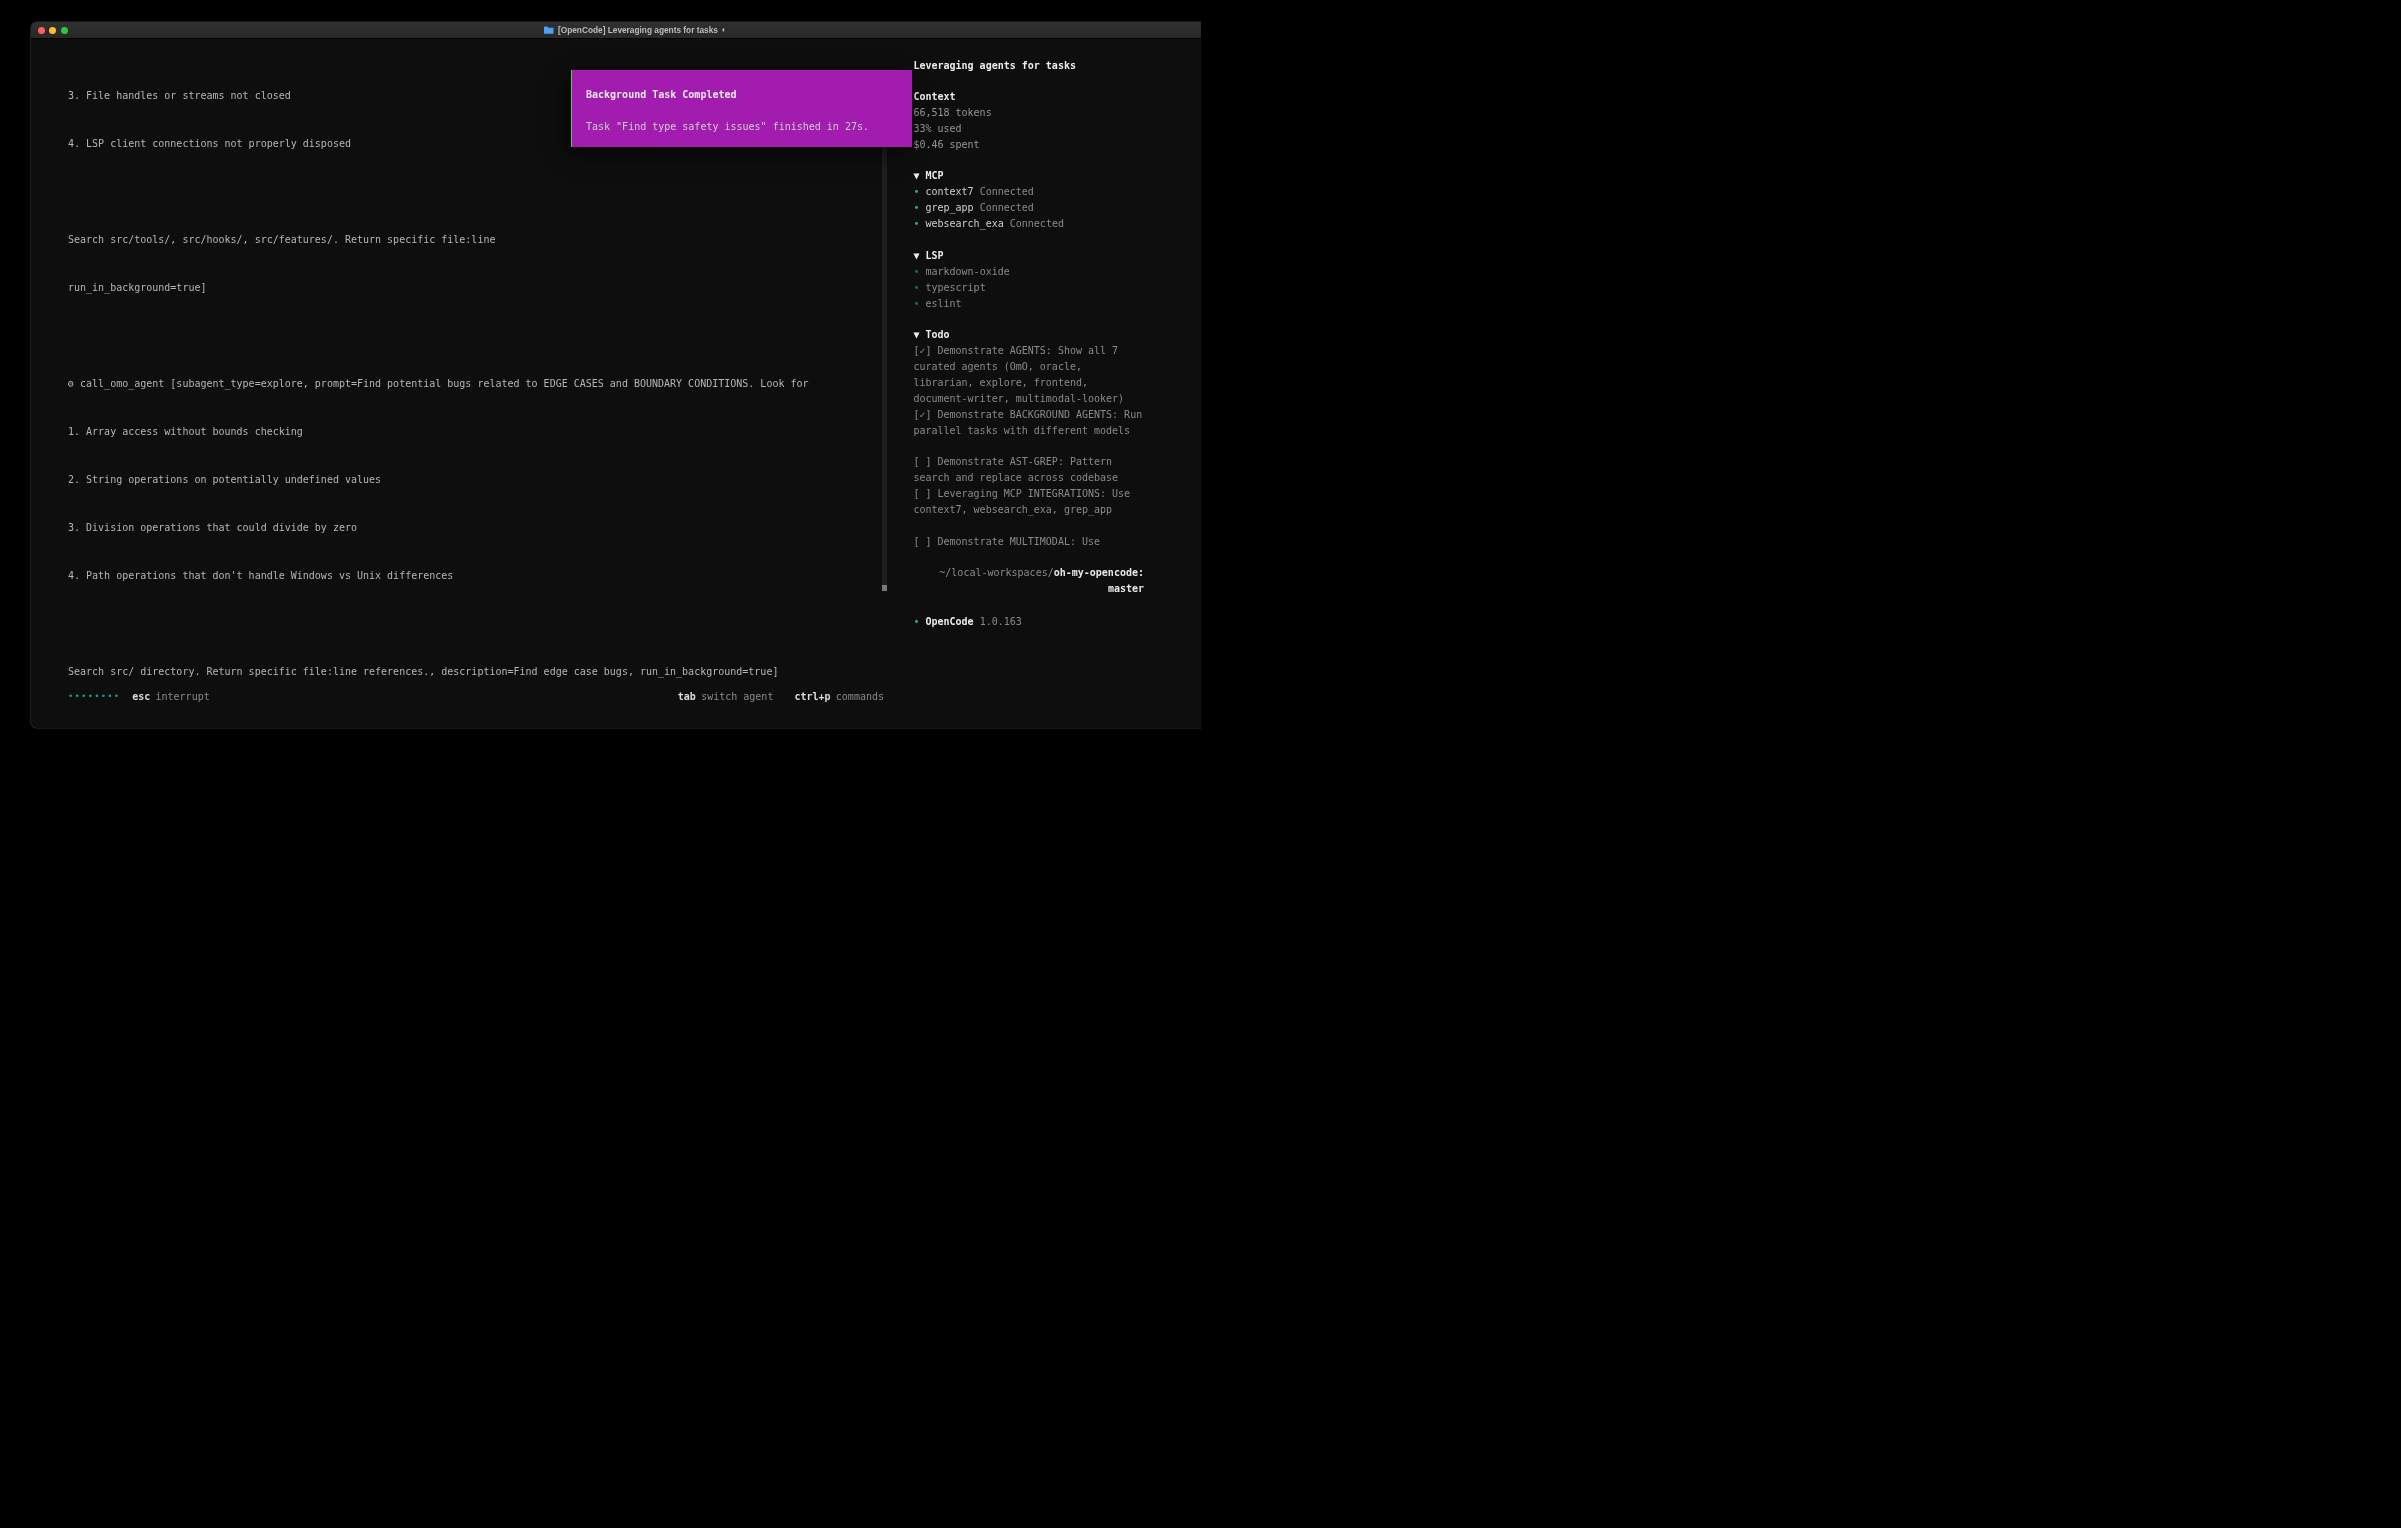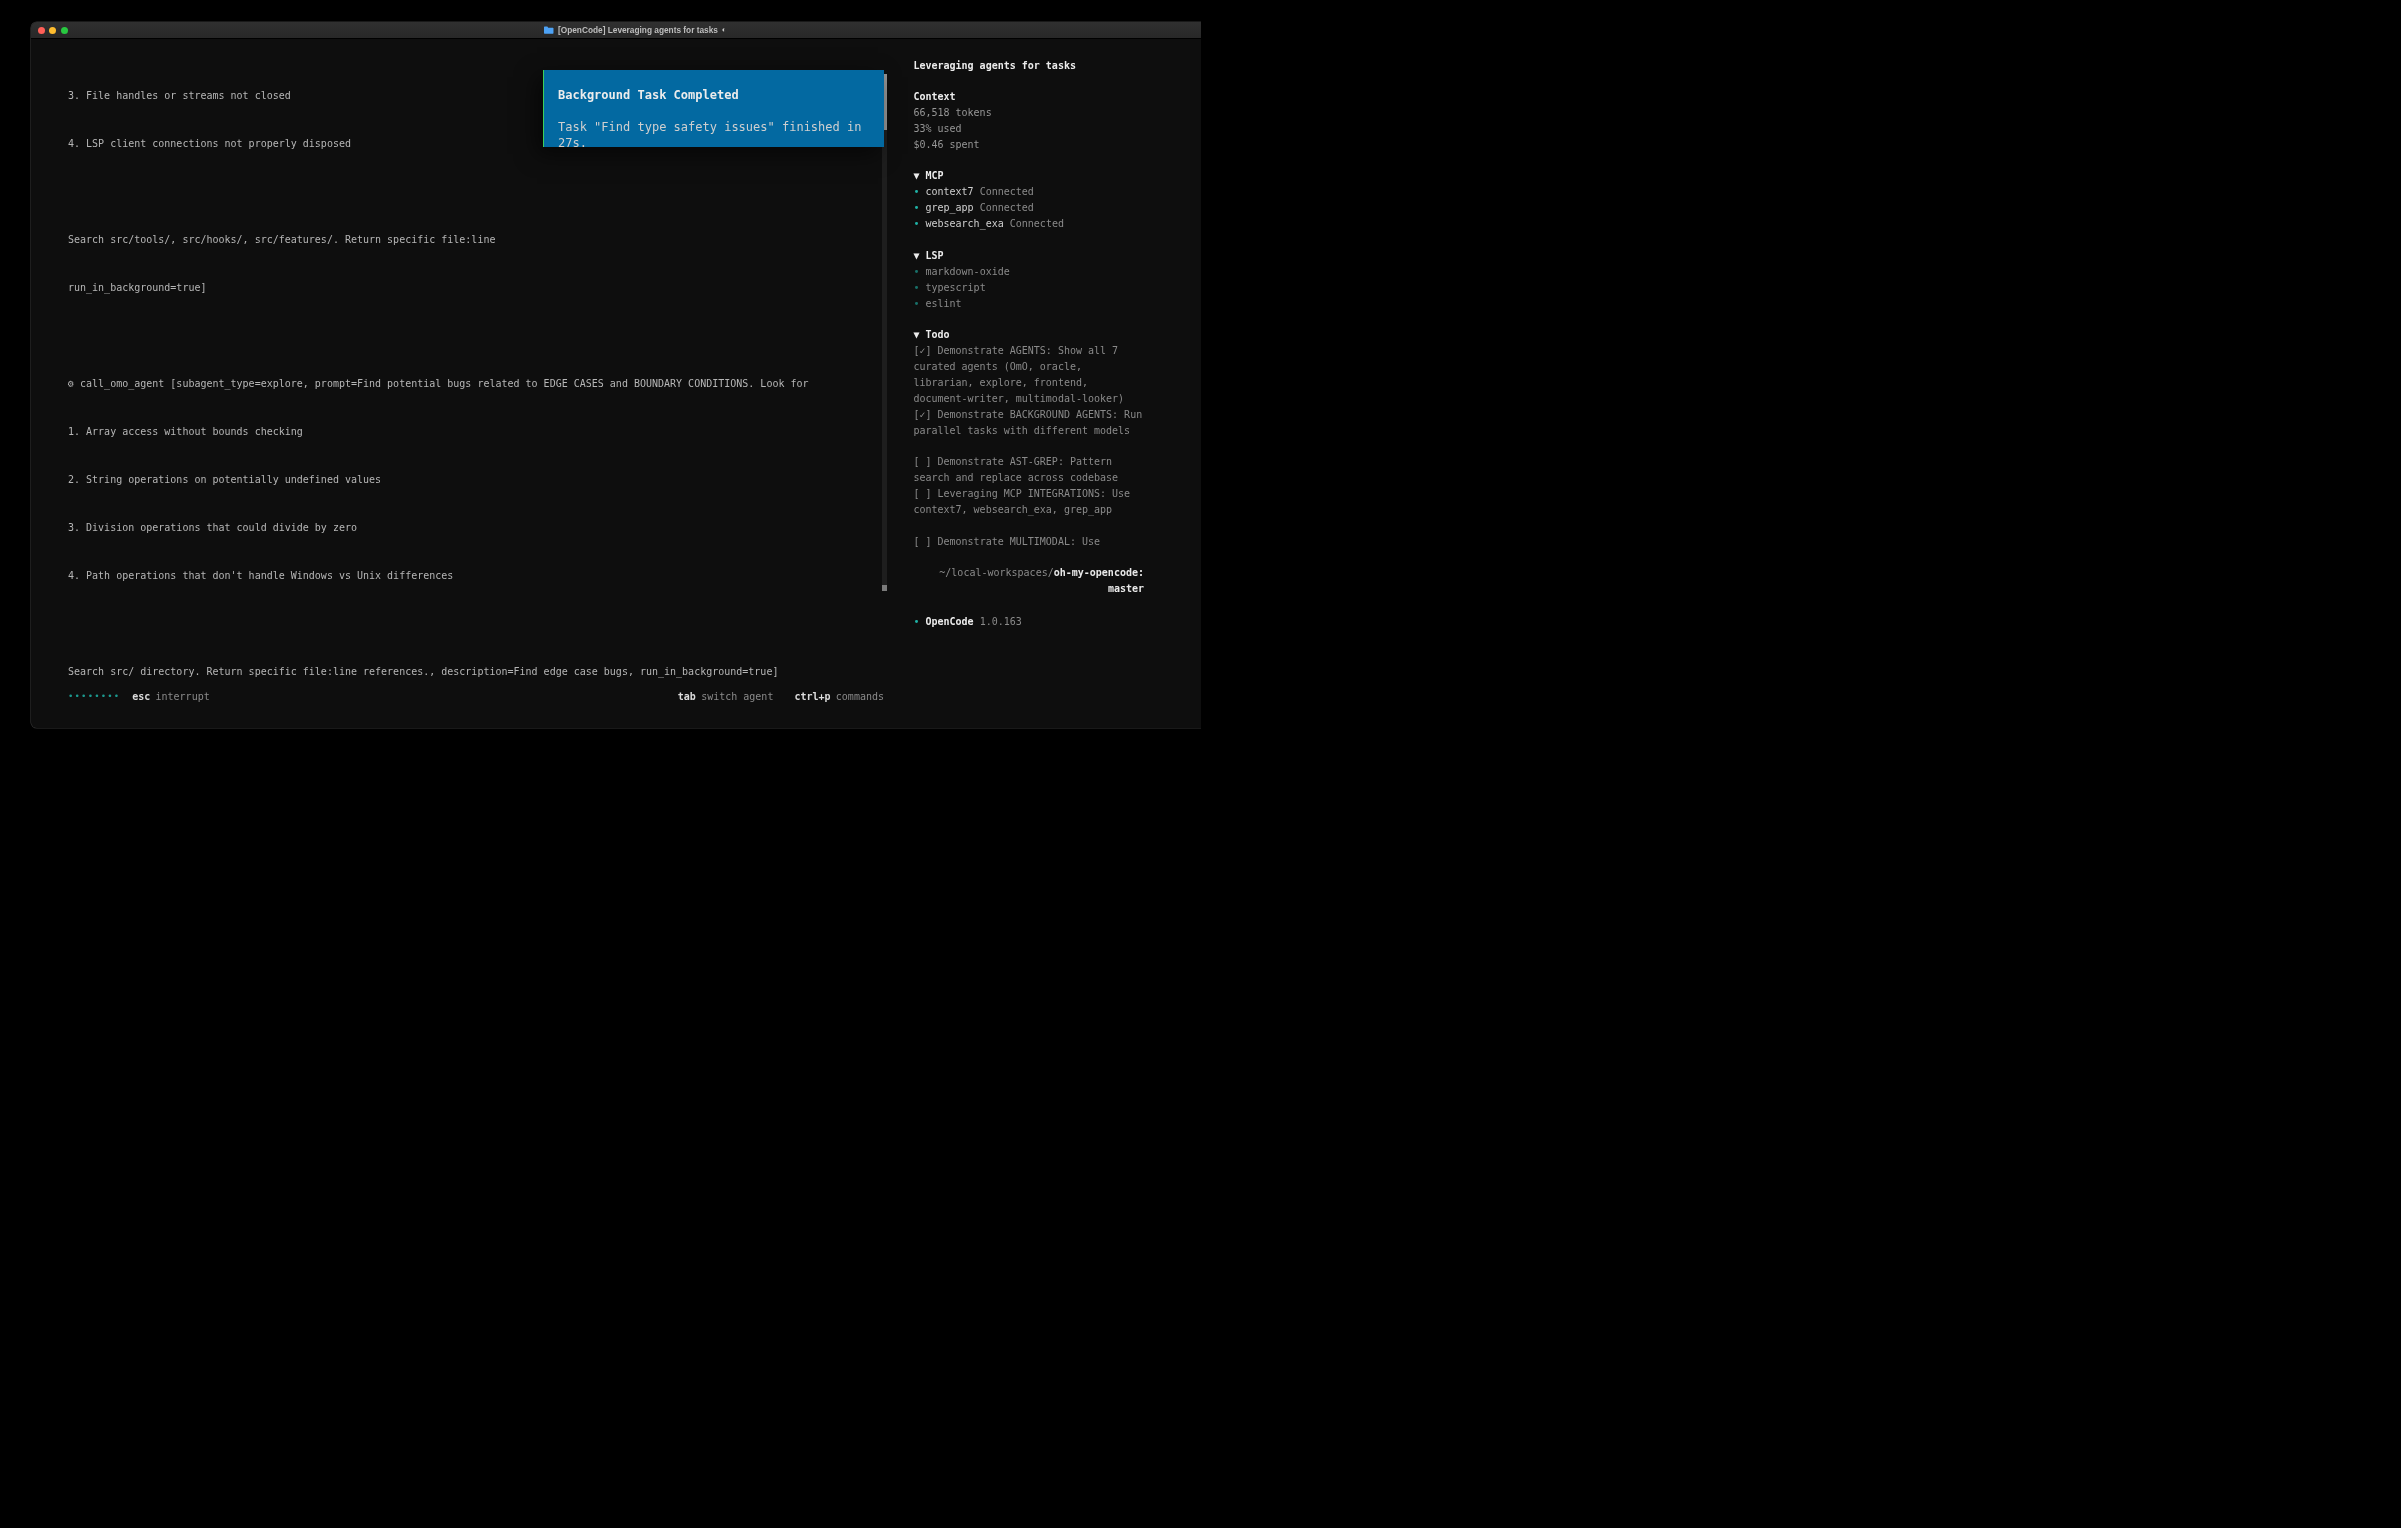--- a/index.html
+++ b/index.html
@@ -45,23 +45,23 @@
     display:flex; align-items:center; justify-content:space-between; font-size:10px;
   }
   .status-left, .status-right { display:flex; align-items:center; }
   .dots { color:var(--teal-accent,#1fb2a6); opacity:.85; margin-right:11.8px; font-size:8.9px; letter-spacing:1.2px; }
   .key { color:#dcdcdc; font-weight:bold; }
   .key-label { color:var(--muted-text,#8a8a8a); margin-left:5.3px; }
   .key.gap { margin-left:21px; }
 
   
   .notification {
-    position:absolute; left:512px; top:31px; width:341px; height:77px; z-index:5;
-    background:#0369a1; border-left:1.8px solid var(--green-accent,#3fd158);
-    padding:17.7px 14px 0 14px; font-size:12px; line-height:16px;
+    position:absolute; left:540px; top:31px; width:341px; height:77px; z-index:5;
+    background:#a21caf; border-left:1.8px solid var(--green-accent,#3fd158);
+    padding:17.7px 14px 0 14px; font-size:10px; line-height:16px;
     box-shadow:-5.9px 7px 20px rgba(0,0,0,.55);
   }
   .notif-title { color:#ececec; font-weight:bold; }
   .notif-body { margin-top:16px; color:#cfcfcf; }
 
   
   .main-scrollbar { position:absolute; left:851px; top:35px; width:4.7px; height:517px; background:#1e1e1e; }
   .main-scrollbar .thumb { position:absolute; top:0; left:0; right:0; height:56px; background:var(--scroll-thumb,#969696); }
   .main-scrollbar .cap { position:absolute; bottom:0; left:0; right:0; height:5.9px; background:#7a7a7a; }
   .sidebar-scrollbar { position:absolute; right:9.5px; top:17px; width:4.7px; height:520px; background:#181818; }

